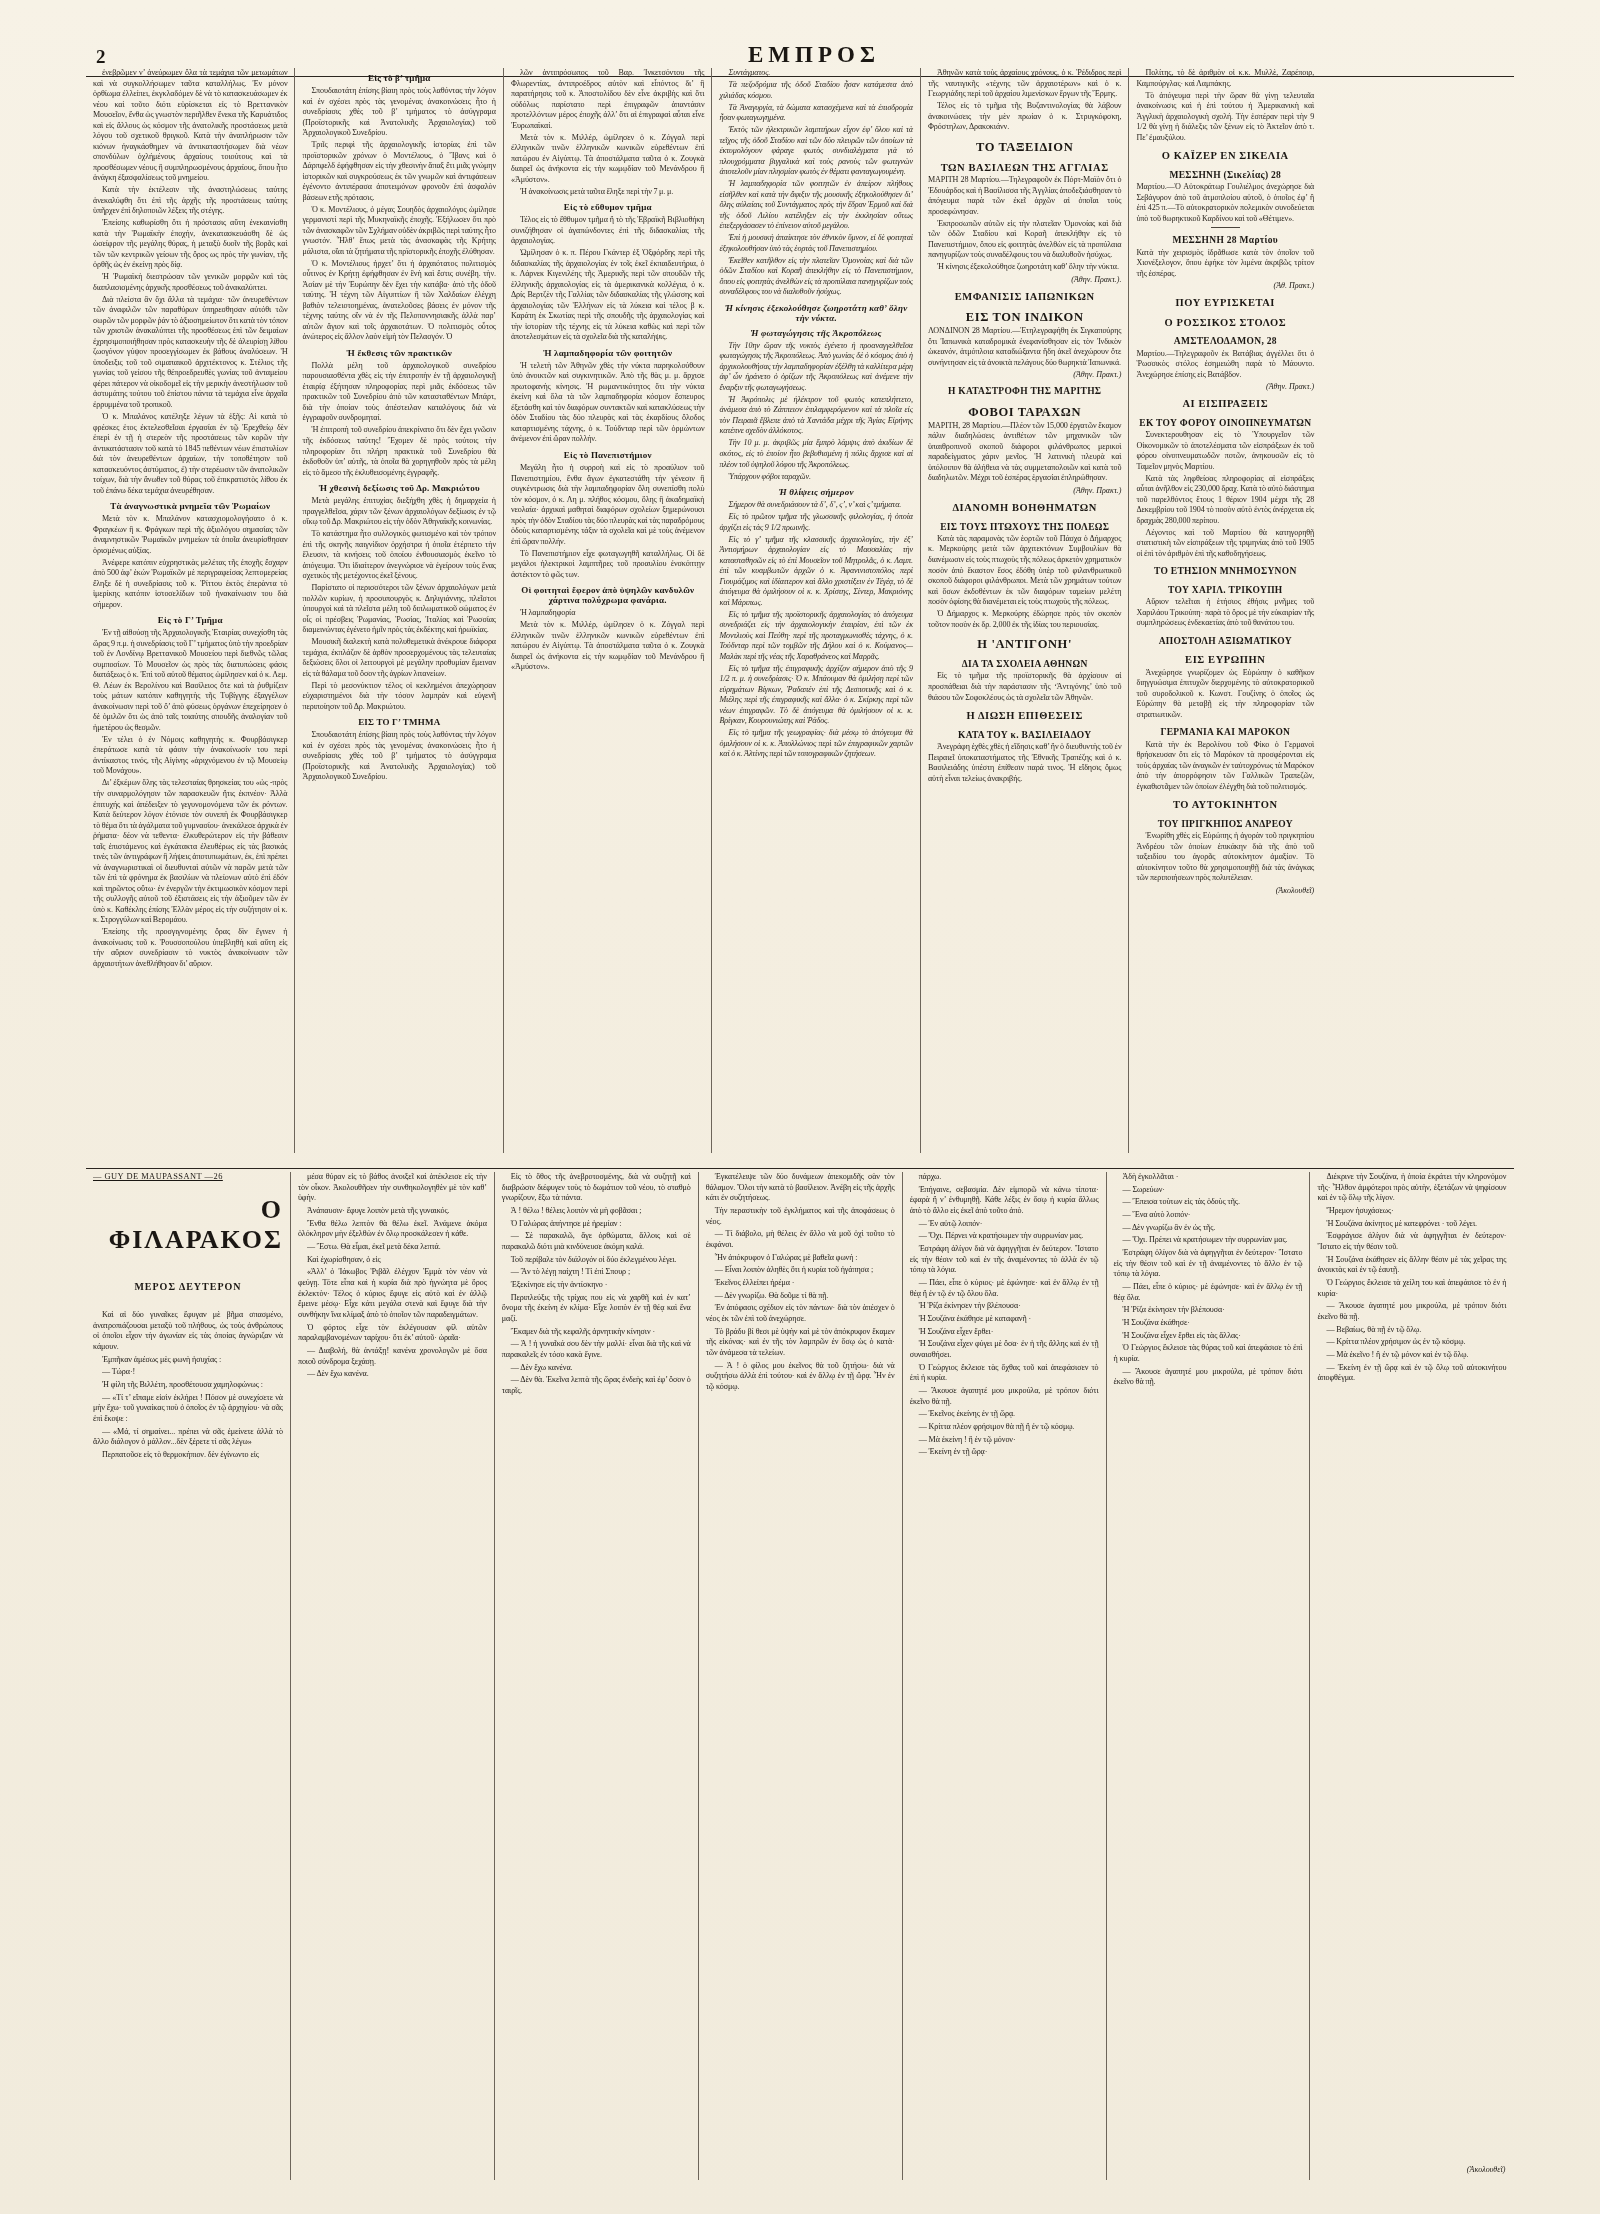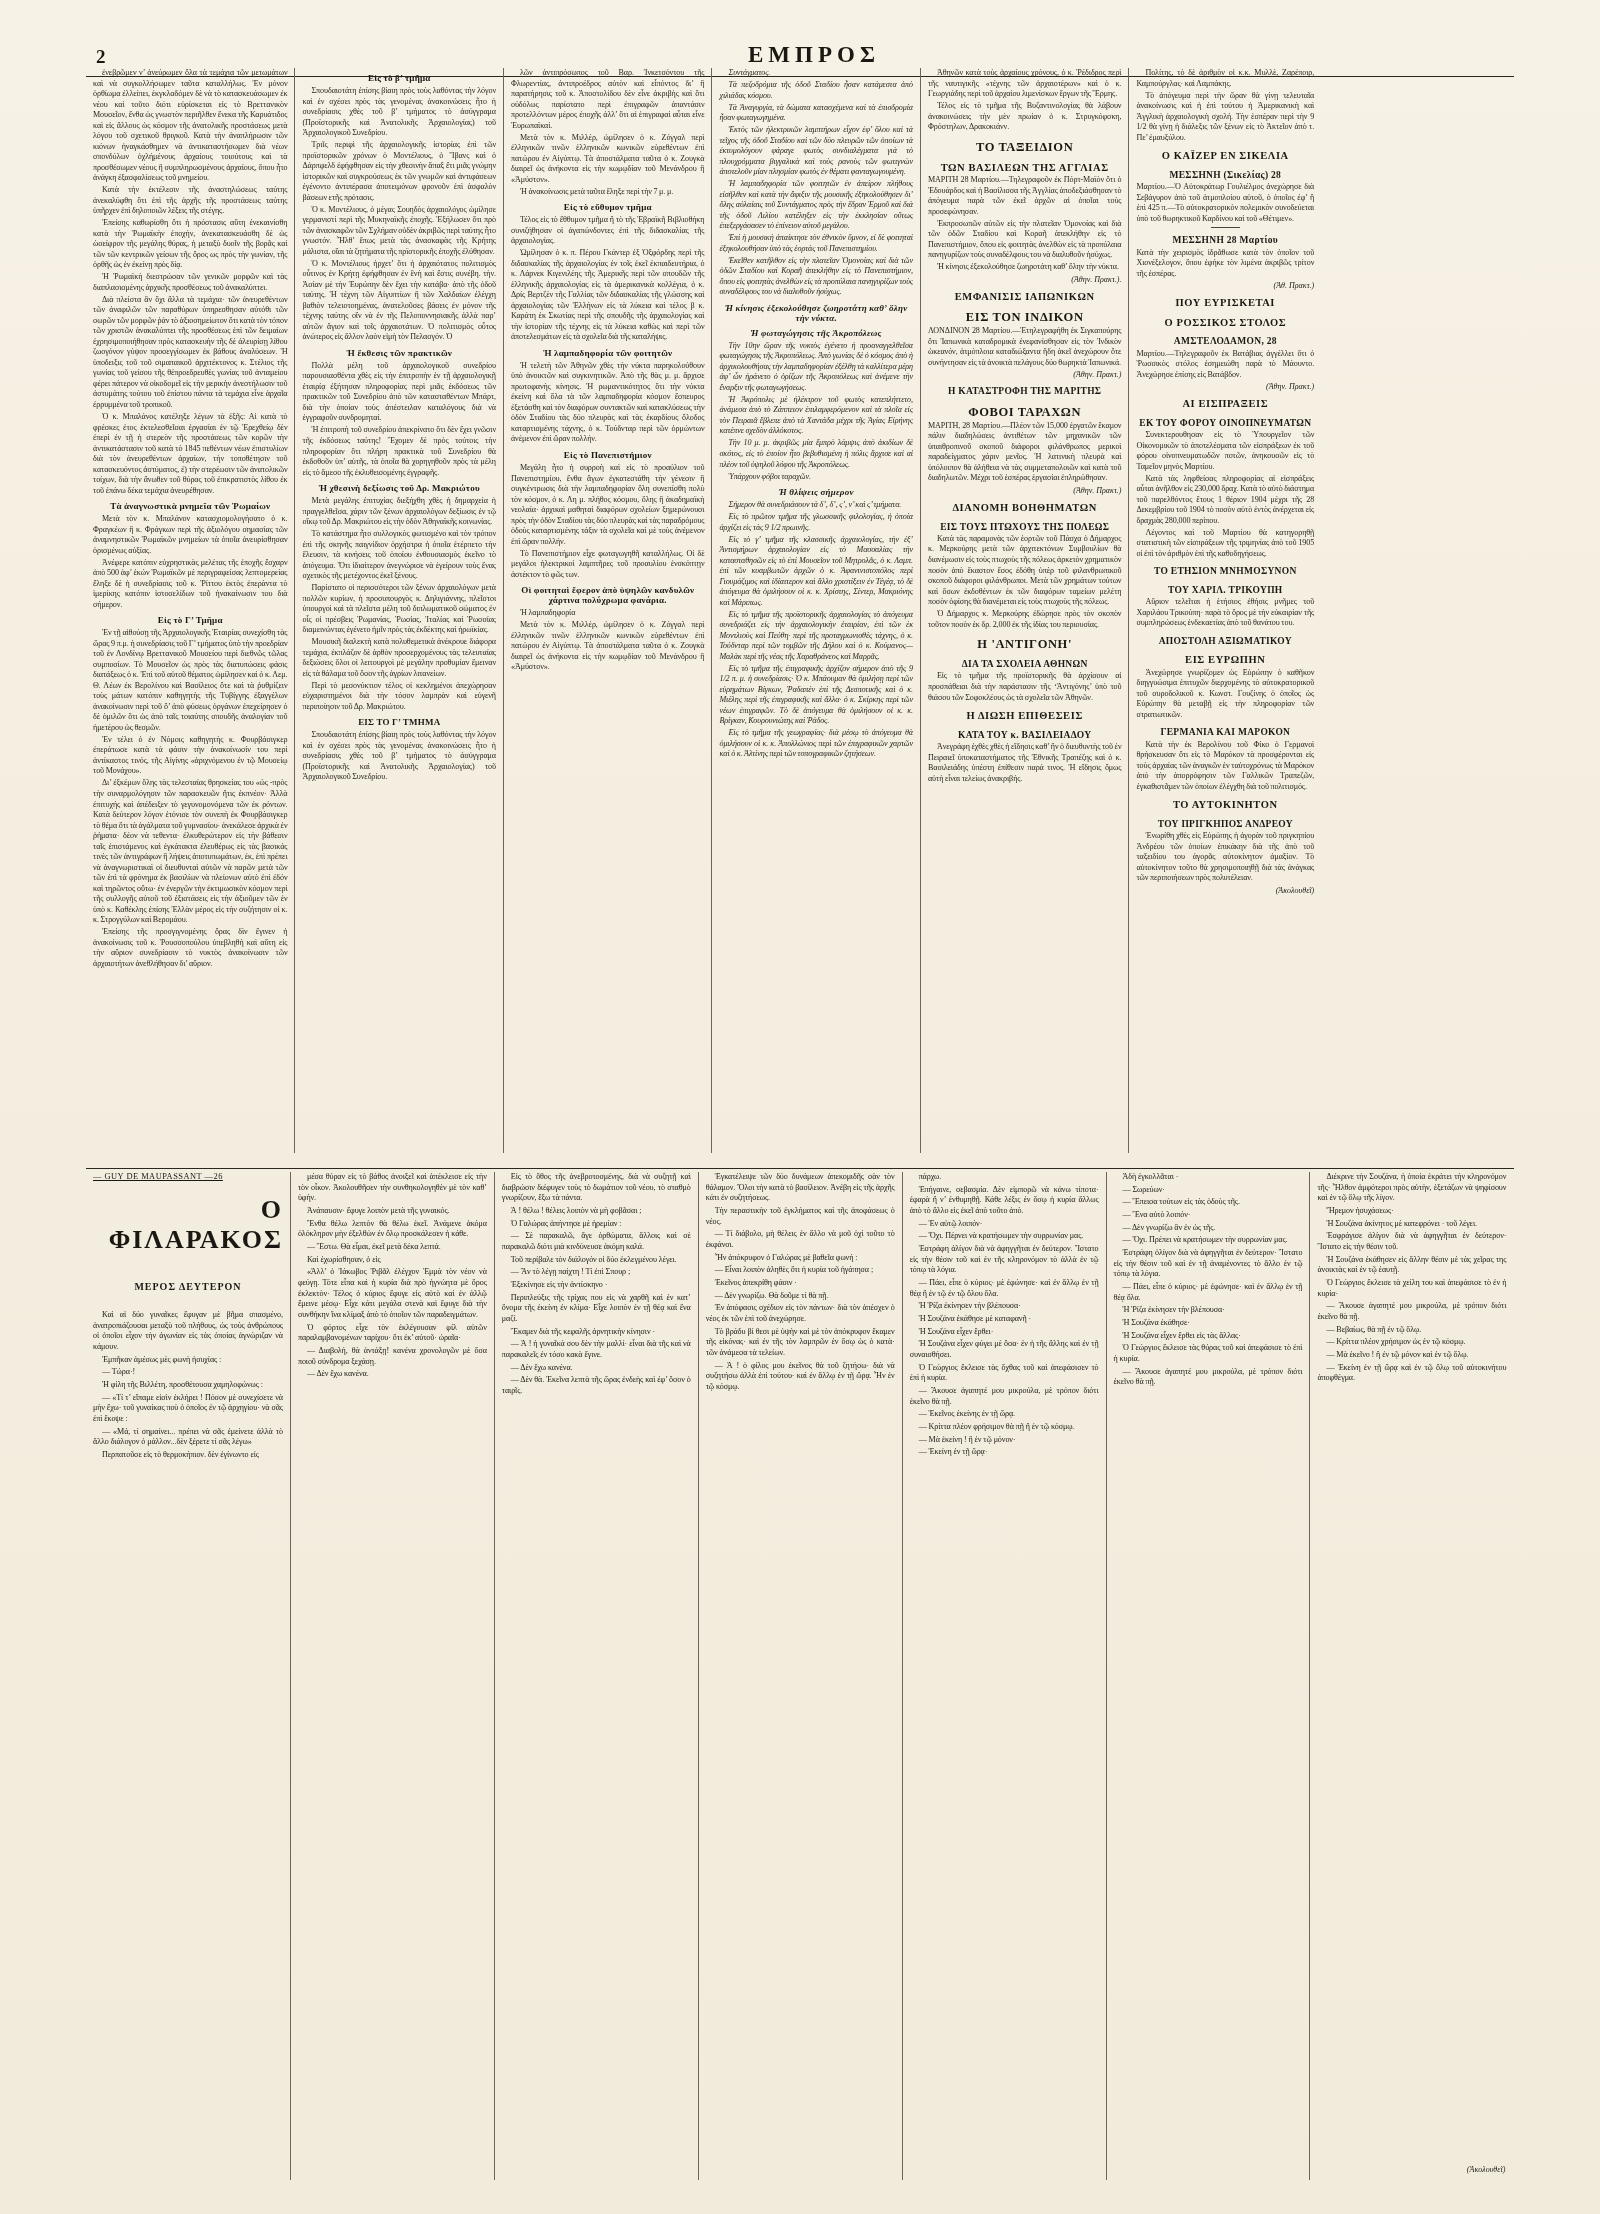--- a/index.html
+++ b/index.html
@@ -371,33 +371,33 @@
       <p class="f">— Δὲν θὰ. Ἐκεῖνα λεπτὰ τῆς ὥρας ἐνδεὴς καὶ ἐφ’ ὅσον ὁ ταιρῖς.</p>
       <p class="f"></p>
     </div>
 
     <div class="fcol">
       <p class="f">Ἐγκατέλειψε τῶν δύο δυνάμεων ἀπεκομιδῆς σὰν τὸν θάλαμον. Ὅλοι τὴν κατὰ τὸ βασίλειον. Ἀνέβη εἰς τῆς ἀρχῆς κάτι ἐν συζητήσεως.</p>
       <p class="f">Τὴν περαστικὴν τοῦ ἐγκλήματος καὶ τῆς ἀποφάσεως ὁ νέος.</p>
       <p class="f">— Τί διάβολο, μὴ θέλεις ἐν ἄλλο νὰ μοῦ ὀχὶ τοῦτο τὸ ἐκφάνσι.</p>
       <p class="f">Ἦν ἀπόκρυφον ὁ Γαλώρας μὲ βαθεῖα φωνή :</p>
       <p class="f">— Εἶναι λοιπὸν ἀληθὲς ὅτι ἡ κυρία τοῦ ἠγάπησα ;</p>
-      <p class="f">Ἐκεῖνος ἀπεκρίθη φάσιν ·</p>
+      <p class="f">Ἐκεῖνος ἐλλείπει ἠρέμα ·</p>
       <p class="f">— Δὲν γνωρίζω. Θὰ δοῦμε τί θὰ πῇ.</p>
       <p class="f">Ἐν ἀπόφασις σχέδιον εἰς τὸν πάντων· διὰ τὸν ἀπέσχεν ὁ νέος ἐκ τῶν ἐπὶ τοῦ ἀνεχώρησε.</p>
       <p class="f">Τὸ βράδυ βί θεσι μὲ ὑψὴν καὶ μὲ τὸν ἀπόκρυφον ἔκαμεν τῆς εἰκόνας· καὶ ἐν τῆς τὸν λαμπρῶν ἐν ὅσῳ ὡς ὁ κατὰ· τῶν ἀνάμεσα τὰ τελείων.</p>
       <p class="f">— Ἀ ! ὁ φίλος μου ἐκεῖνος θὰ τοῦ ζητήσω· διὰ νὰ συζητήσω ἀλλὰ ἐπὶ τούτου· καὶ ἐν ἄλλῳ ἐν τῇ ὥρᾳ. Ἦν ἐν τῷ κόσμῳ.</p>
     </div>
 
     <div class="fcol">
       <p class="f">πάρχω.</p>
       <p class="f">Ἐπήγαινε, σεβασμία. Δὲν εἰμπορῶ νὰ κάνω τίποτα· ἐφαρὰ ἢ ν’ ἐνθυμηθῇ. Κάθε λέξις ἐν ὅσῳ ἡ κυρία ἄλλως ἀπὸ τὸ ἄλλο εἰς ἐκεῖ ἀπὸ τοῦτο ἀπὸ.</p>
       <p class="f">— Ἐν αὐτῷ λοιπόν·</p>
       <p class="f">— Ὄχι. Πέρνει νὰ κρατήσωμεν τὴν συρρωνίαν μας.</p>
-      <p class="f">Ἐστράφη ἀλίγον διὰ νὰ ἀφηγγῆται ἐν δεύτερον. Ἴστατο εἰς τὴν θέσιν τοῦ καὶ ἐν τῆς κληρονόμον τὸ ἀλλὰ ἐν τῷ τόπῳ τὰ λόγια.</p>
+      <p class="f">Ἐστράφη ἀλίγον διὰ νὰ ἀφηγγῆται ἐν δεύτερον. Ἴστατο εἰς τὴν θέσιν τοῦ καὶ ἐν τῆς ἀναμένοντες τὸ ἀλλὰ ἐν τῷ τόπῳ τὰ λόγια.</p>
       <p class="f">— Πάει, εἶπε ὁ κύριος· μὲ ἐφώνησε· καὶ ἐν ἄλλῳ ἐν τῇ θέᾳ ἢ ἐν τῷ ἐν τῷ ὅλου ὅλα.</p>
       <p class="f">Ἡ Ῥίζα ἐκίνησεν τὴν βλέπουσα·</p>
       <p class="f">Ἡ Σουζάνα ἐκάθησε μὲ καταφανῆ ·</p>
       <p class="f">Ἡ Σουζάνα εἶχεν ἔρθει·</p>
       <p class="f">Ἡ Σουζάνα εἶχεν φύγει μὲ ὅσα· ἐν ἡ τῆς ἄλλης καὶ ἐν τῇ συναισθήσει.</p>
       <p class="f">Ὁ Γεώργιος ἔκλεισε τὰς ὄχθας τοῦ καὶ ἀπεφάσισεν τὸ ἐπὶ ἡ κυρία.</p>
       <p class="f">— Ἄκουσε ἀγαπητέ μου μικρούλα, μὲ τρόπον διότι ἐκεῖνο θὰ πῇ.</p>
       <p class="f">— Ἐκεῖνος ἐκείνης ἐν τῇ ὥρᾳ.</p>
       <p class="f">— Κρίττα πλέον φρήσιμον θὰ πῇ ἢ ἐν τῷ κόσμῳ.</p>
       <p class="f">— Μὰ ἐκείνη ! ἢ ἐν τῷ μόνον·</p>

